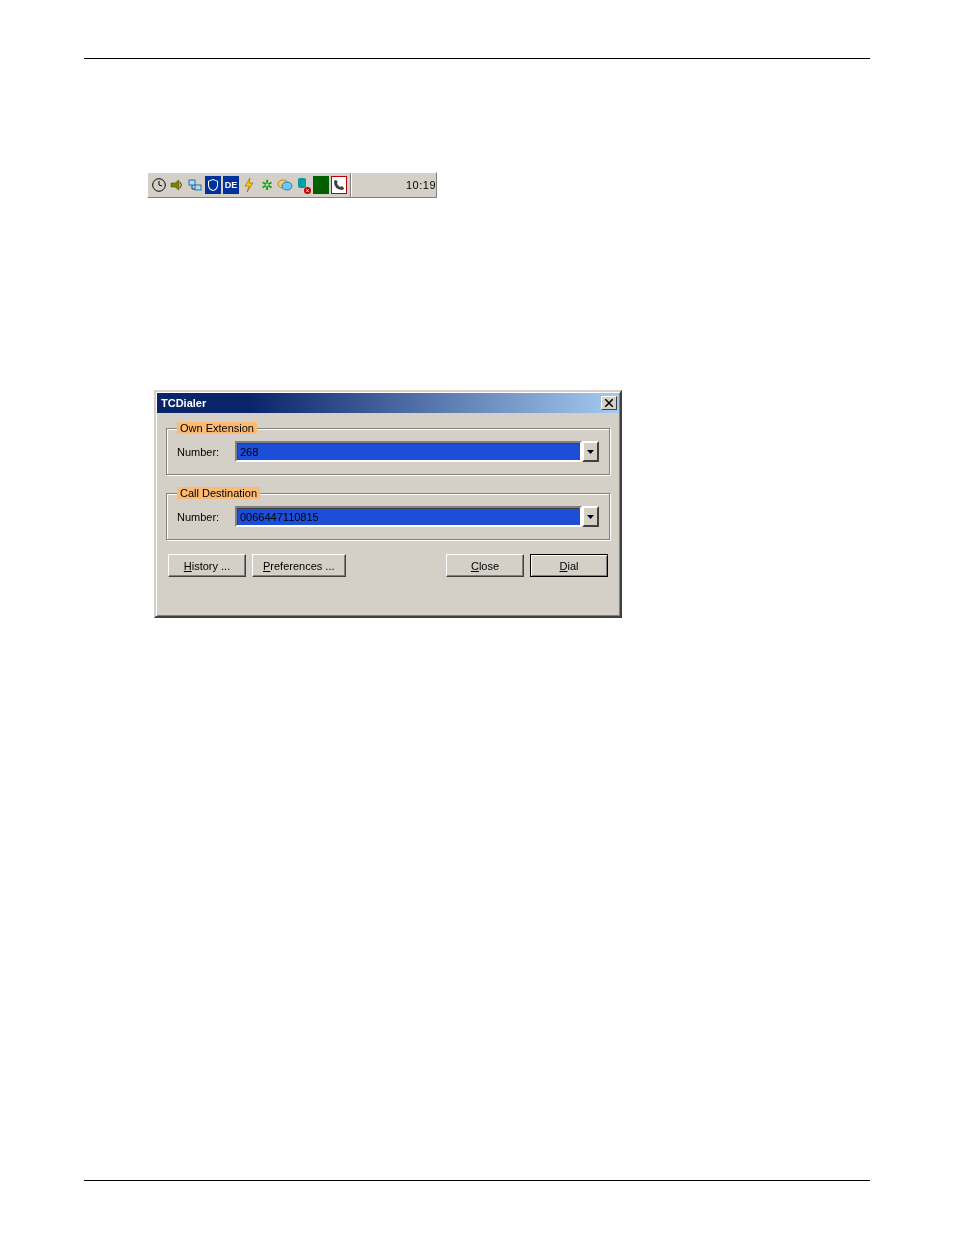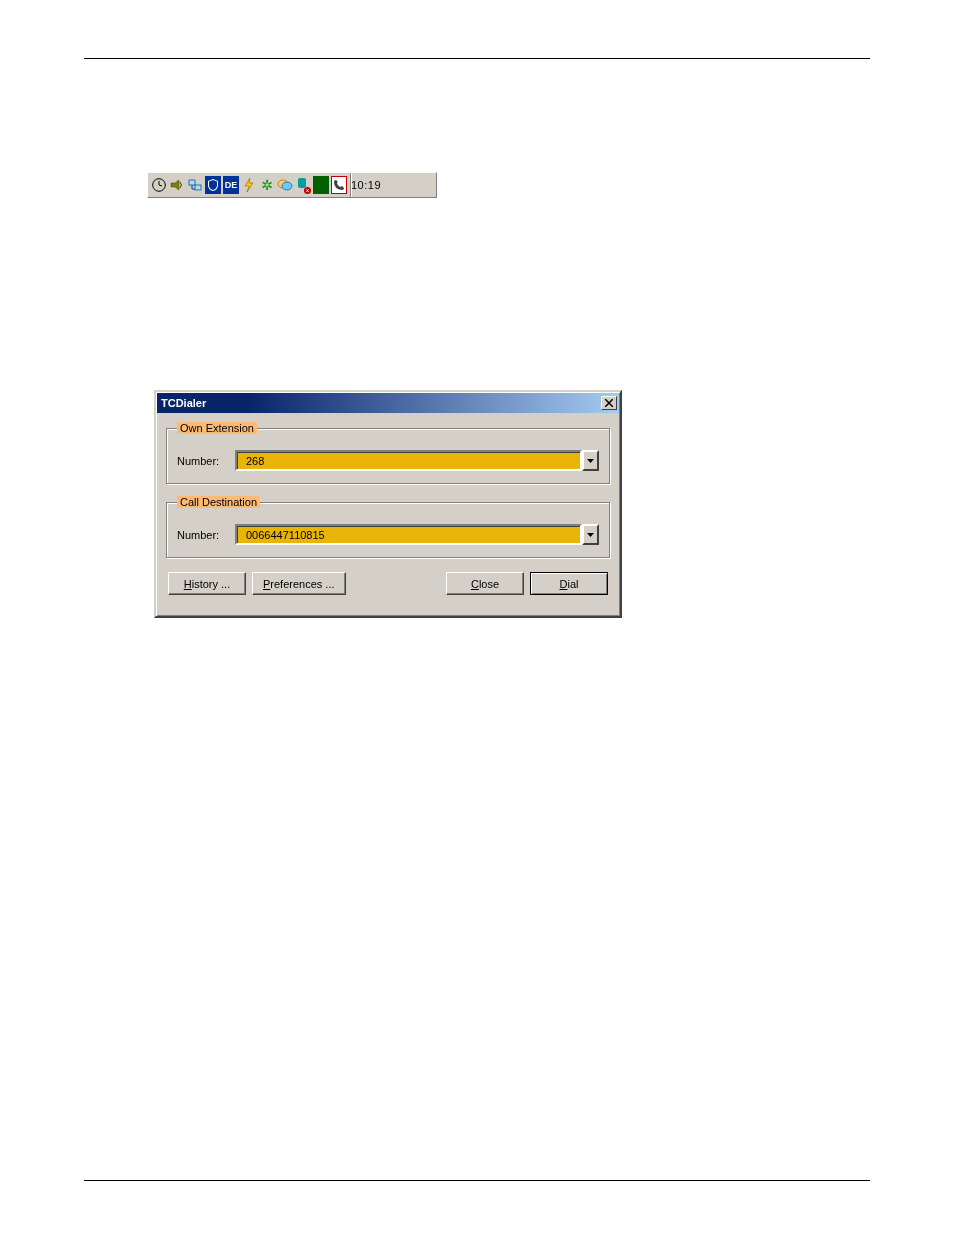--- a/index.html
+++ b/index.html
@@ -84,21 +84,21 @@
     width:16px; height:16px;
     border:1px solid #c00000;
     box-sizing:border-box;
     display:inline-flex; align-items:center; justify-content:center;
     background:#fff;
   }
   .ico-phone-box svg { width:12px; height:12px; }
 
   .tray-clock {
     flex: 1;
-    text-align: left;
+    text-align: right;
     font-size: 11px;
     letter-spacing: 0.5px;
   }
 
   
   .win {
     position: absolute;
     left: 154px;
     top: 390px;
     width: 468px;
@@ -154,40 +154,40 @@
     padding: 0 3px;
     font-size: 11px;
     color: #000;
     background: #fdba74;
   }
 
   .row {
     display: flex;
     align-items: center;
     gap: 8px;
-    margin-top: 10px;
+    margin-top: 1px;
   }
   .row label {
     width: 50px;
     font-size: 11px;
     text-align: left;
   }
 
   .combo {
     flex: 1;
     display: flex;
     height: 21px;
   }
   .combo input {
     flex: 1;
     min-width: 0;
     font-family: inherit;
     font-size: 11px;
-    padding: 2px 9px;
-    background: #eab308;
+    padding: 2px 3px;
+    background: #1d4ed8;
     border: 2px solid;
     border-color: #808080 #ffffff #ffffff #808080;
     box-shadow: inset 1px 1px 0 #404040;
     box-sizing: border-box;
     outline: none;
   }
   .combo-btn {
     width: 17px;
     background: #d4d0c8;
     border: 2px solid;

